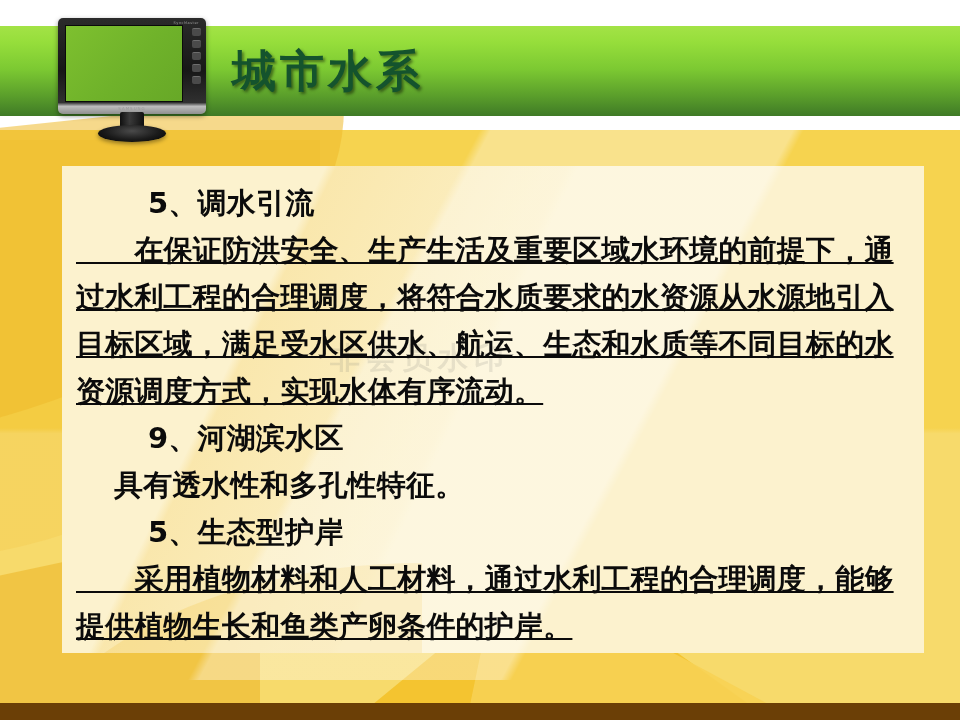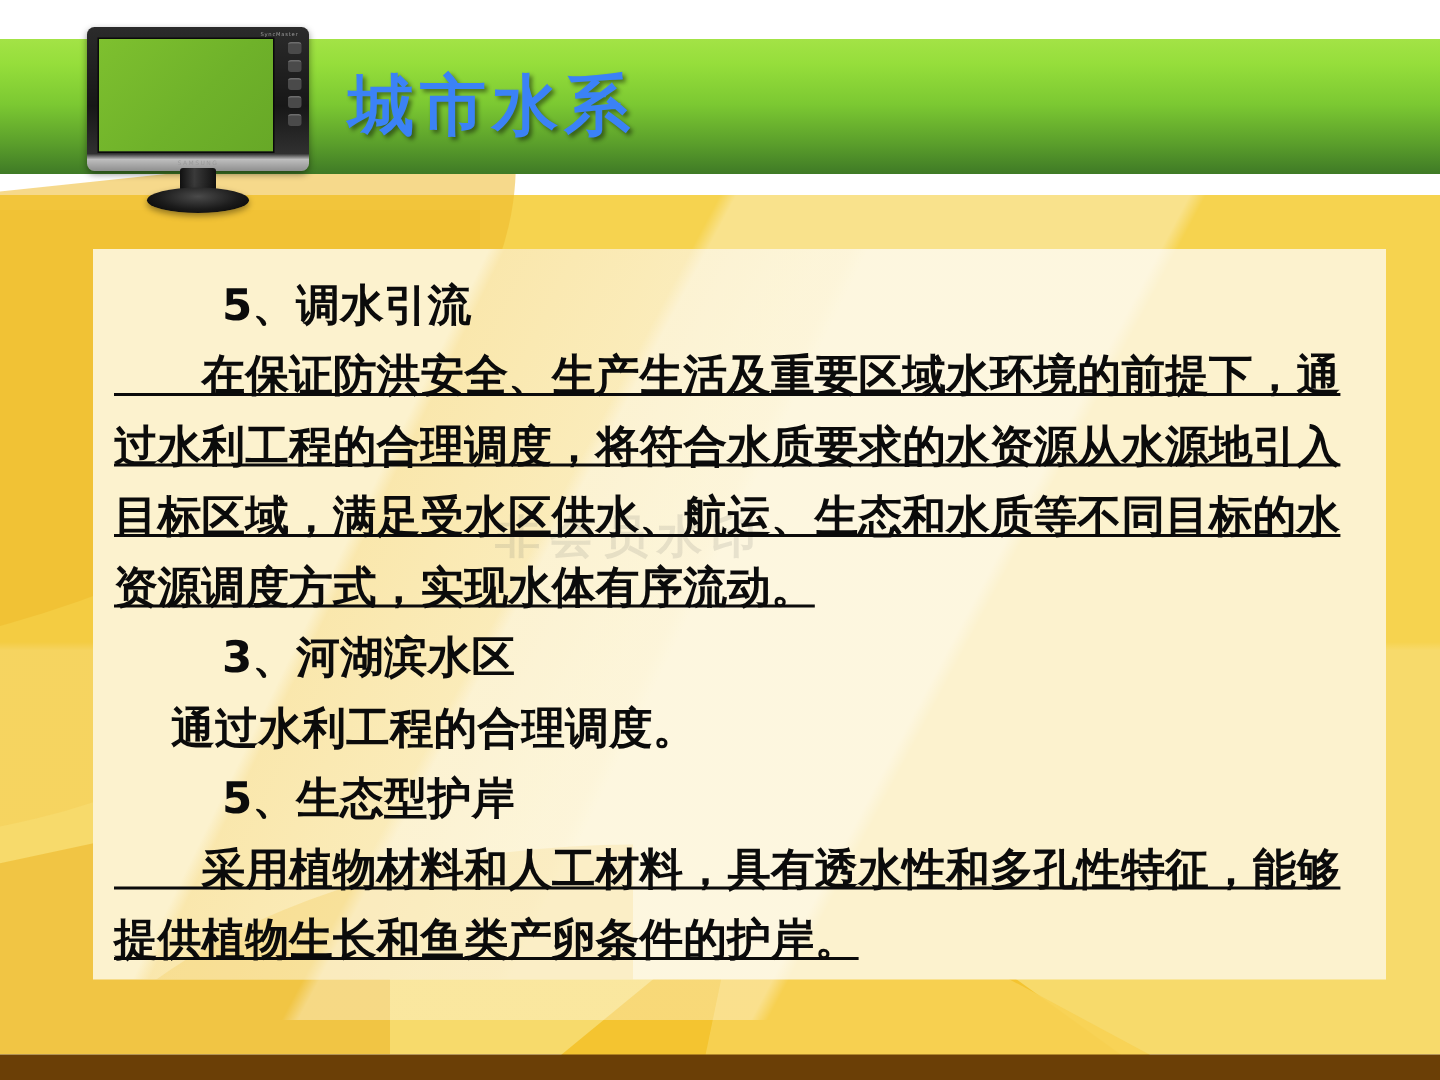--- a/index.html
+++ b/index.html
@@ -127,21 +127,21 @@
     height: 90px;
     background: linear-gradient(to bottom, #A3E346 0%, #96DE3B 18%, #7CC932 48%, #5A9E2B 78%, #3F7A26 100%);
   }
   .header-title {
     position: absolute;
     left: 232px;
     top: 36px;
     width: 320px;
     height: 70px;
     line-height: 70px;
-    color: #3b82f6;
+    color: #14532d;
     font-family: "DejaVu Serif", "Liberation Serif", serif;
     font-weight: bold;
     font-size: 44px;
     letter-spacing: 4px;
     text-shadow: 2px 2px 3px rgba(0,0,0,0.45);
     white-space: nowrap;
   }
 
   
   .monitor {
@@ -325,24 +325,24 @@
     <div class="mon-base"></div>
   </div>
 
   <div class="content-card">
     <div class="card-sheen"></div>
     <div class="card-sheen2"></div>
 
     <div class="card-text">
       <p class="para indent1">5、调水引流</p>
       <p class="para block">　　在保证防洪安全、生产生活及重要区域水环境的前提下，通过水利工程的合理调度，将符合水质要求的水资源从水源地引入目标区域，满足受水区供水、航运、生态和水质等不同目标的水资源调度方式，实现水体有序流动。</p>
-      <p class="para indent1">3、河湖滨水区</p>
-      <p class="para indent2">通过水利工程的合理调度。</p>
+      <p class="para indent1">9、河湖滨水区</p>
+      <p class="para indent2">具有透水性和多孔性特征。</p>
       <p class="para indent1">5、生态型护岸</p>
-      <p class="para block">　　采用植物材料和人工材料，具有透水性和多孔性特征，能够提供植物生长和鱼类产卵条件的护岸。</p>
+      <p class="para block">　　采用植物材料和人工材料，通过水利工程的合理调度，能够提供植物生长和鱼类产卵条件的护岸。</p>
     </div>
   </div>
 
   <div class="bg-diag-light"></div>
 
   <div class="watermark">非会员水印</div>
 
   <div class="bottom-band"></div>
 
 </div>

